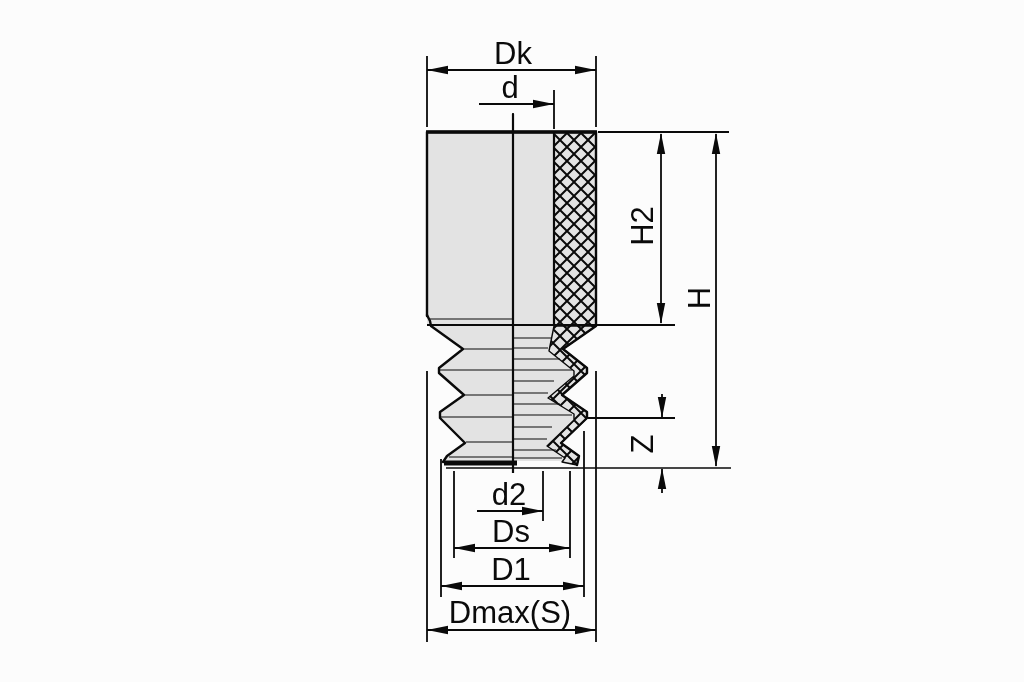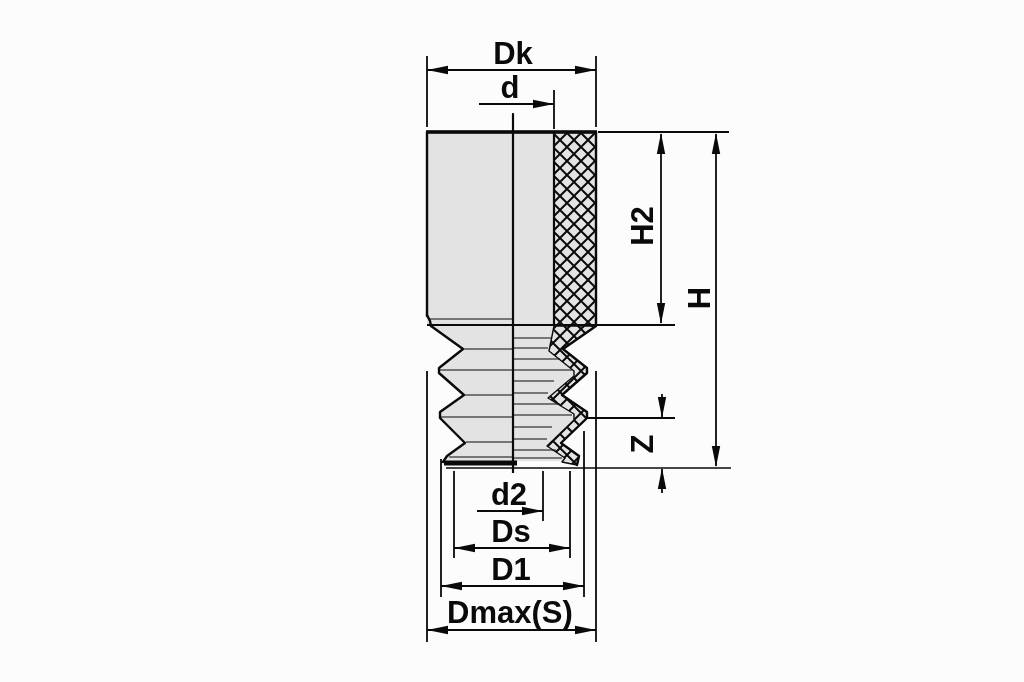--- a/index.html
+++ b/index.html
@@ -7,21 +7,21 @@
     --line:#0a0a0a;
     --part-fill:#e3e3e3;
   }
   html,body{margin:0;padding:0;}
   body{
     width:1024px;height:682px;
     background:var(--background);
     font-family:"Liberation Sans", sans-serif;
     overflow:hidden;
   }
-  .drawing-stage{width:1024px;height:682px;position:relative;font-weight:bold;}
+  .drawing-stage{width:1024px;height:682px;position:relative;}
   svg{display:block;}
   .outline{stroke:var(--line);fill:none;stroke-width:2.4;stroke-linejoin:round;stroke-linecap:round;}
   .outline-thick{stroke:var(--line);fill:none;stroke-width:3.6;stroke-linecap:butt;}
   .outline-heavy{stroke:var(--line);fill:none;stroke-width:5;stroke-linecap:butt;}
   .inner-line{stroke:var(--line);fill:none;stroke-width:2.2;}
   .thin-line{stroke:var(--line);fill:none;stroke-width:1.2;}
   .dim-line{stroke:var(--line);fill:none;stroke-width:1.8;stroke-linecap:butt;}
   .arrow{fill:var(--line);stroke:none;}
   .part{fill:var(--part-fill);stroke:none;}
   .hatch{fill:url(#xhatch);stroke:var(--line);stroke-width:1.4;stroke-linejoin:round;}

